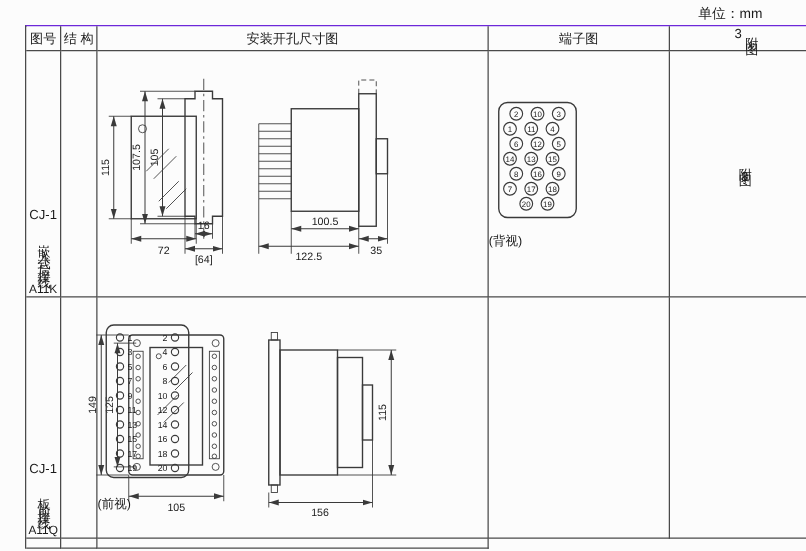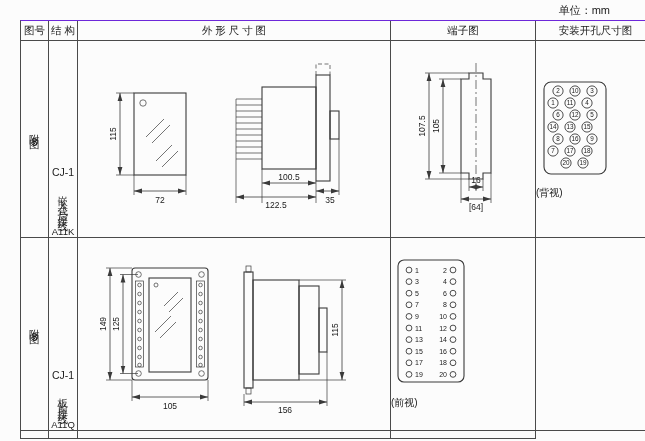--- a/index.html
+++ b/index.html
@@ -46,23 +46,22 @@
 </svg>
 
 <div class="page">
 
   <div class="unit">单位：mm</div>
 
   <div class="tbl">
 
     <div class="cell hcell">图号</div>
     <div class="cell hcell">结 构</div>
-    <div class="cell hcell">外 形 尺 寸 图</div>
+    <div class="cell hcell">安装开孔尺寸图</div>
     <div class="cell hcell">端子图</div>
-    <div class="cell hcell">安装开孔尺寸图</div>
 
     <div class="cell figcell">
       <div class="vtext">附图3</div>
     </div>
 
     <div class="cell structcell">
       <div>CJ-1</div>
       <div class="vtext">嵌入式后接线</div>
       <div class="smalltxt">A11K</div>
     </div>

